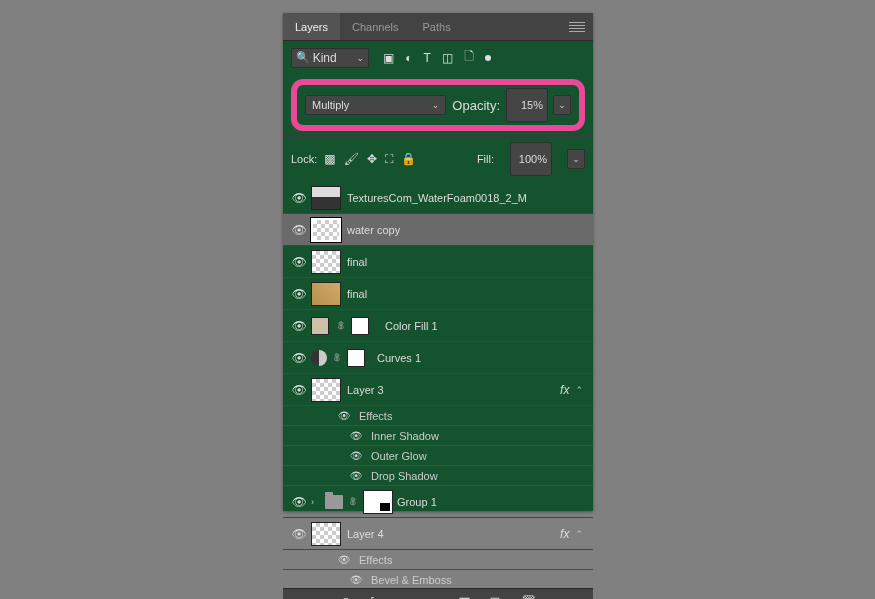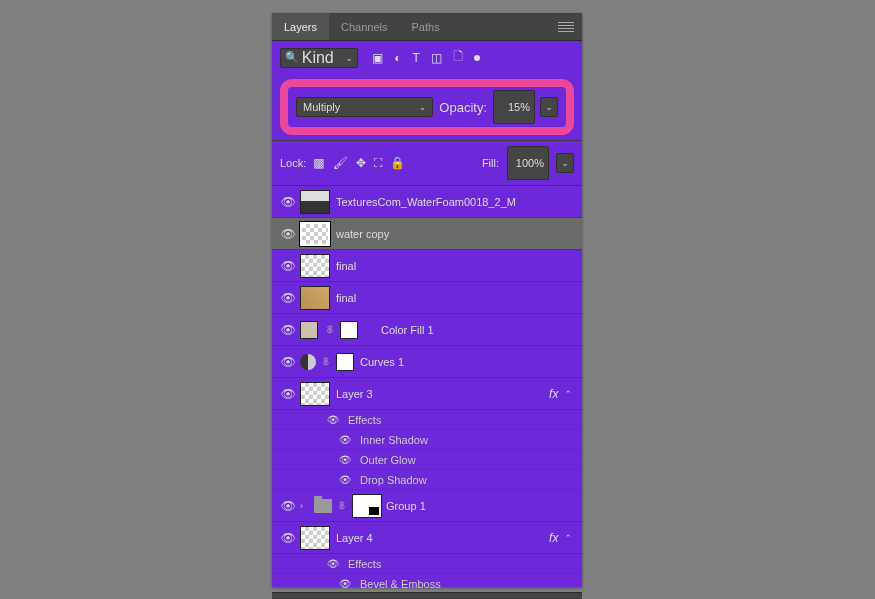--- a/index.html
+++ b/index.html
@@ -1,40 +1,40 @@
 <!DOCTYPE html>
 <html><head>
 <meta charset="utf-8">
 <style>
 *{margin:0;padding:0;box-sizing:border-box;font-family:Tahoma,Arial,sans-serif;user-select:none}
 body{background:#808080;width:875px;height:599px;position:relative}
-.panel{position:absolute;left:272px;top:13px;width:310px;height:574px;background:#6d28d9;box-shadow:0 1px 3px rgba(0,0,0,.4)}
+.panel{position:absolute;left:283px;top:13px;width:310px;height:498px;background:#14532d;box-shadow:0 1px 3px rgba(0,0,0,.4)}
 .tabs{display:flex;height:28px;background:#434343;border-bottom:1px solid #2a2a2a;align-items:center}
 .tab{padding:0 12px;height:100%;display:flex;align-items:center;font-size:11px;color:#999;cursor:pointer}
 .tab.active{background:#535353;color:#eee}
 .menu-btn{margin-left:auto;margin-right:8px;width:16px;height:10px;display:flex;flex-direction:column;justify-content:space-between}
 .menu-btn span{height:1px;background:#aaa}
 .row{display:flex;align-items:center;padding:6px 8px;font-size:11px;color:#ddd;gap:4px}
 .search{flex:0 0 78px;height:20px;background:#454545;border:1px solid #2f2f2f;border-radius:2px;display:flex;align-items:center;padding:0 4px;gap:3px}
 .search-icon{font-size:11px;color:#ccc}
-.search input{flex:1;background:transparent;border:none;color:#ddd;font-size:16px;width:36px;outline:none}
+.search input{flex:1;background:transparent;border:none;color:#ddd;font-size:12px;width:36px;outline:none}
 .chev{color:#ccc;font-size:9px}
 .filter-icons{display:flex;gap:11px;align-items:center;margin-left:10px}
 .filter-icons span{color:#ddd;font-size:12px;cursor:pointer}
 .dot{width:6px;height:6px;border-radius:50%;background:#ddd;display:inline-block}
 .blend-row{padding:5px 8px}
-.blend-box{border:8px solid #ec4899;border-radius:12px;display:flex;align-items:center;padding:3px 8px;gap:6px}
+.blend-box{border:6px solid #ec4899;border-radius:12px;display:flex;align-items:center;padding:3px 8px;gap:6px}
 .blend-select{flex:1;background:#454545;border:1px solid #2f2f2f;border-radius:2px;height:20px;display:flex;align-items:center;padding:0 6px;font-size:11px;color:#ddd}
 .opacity-label{font-size:13px;color:#ddd}
 .pct-input{width:42px;height:20px;background:#454545;border:1px solid #2f2f2f;border-radius:2px;display:flex;align-items:center;justify-content:flex-end;padding:16px 4px;font-size:11px;color:#ddd}
 .pct-btn{width:18px;height:20px;background:#454545;border:1px solid #2f2f2f;border-radius:2px;display:flex;align-items:center;justify-content:center;font-size:9px;color:#ccc;margin-left:-1px}
 .lock-row{border-top:1px solid #3a3a3a;border-bottom:1px solid #3a3a3a;padding:5px 8px;font-size:11px;color:#ddd;display:flex;align-items:center;gap:7px}
 .lock-icons{display:flex;gap:8px}
 .lock-icons span{color:#ddd;font-size:12px}
-.fill-sec{margin-left:auto;display:flex;align-items:center;gap:8px}
+.fill-sec{margin-left:auto;display:flex;align-items:center;gap:16px}
 .layers-area{height:406px;overflow-y:auto;position:relative}
 .layers-area::-webkit-scrollbar{width:14px;background:#434343}
 .layers-area::-webkit-scrollbar-thumb{background:#666;border:2px solid #434343;border-radius:2px}
 .layer{display:flex;align-items:center;height:32px;border-bottom:1px solid #444;padding:0 4px;font-size:11px;color:#ddd}
 .layer.selected{background:#6a6a6a}
 .eye{width:24px;text-align:center;font-size:12px;color:#ddd;cursor:pointer}
 .thumb{width:30px;height:24px;border:1px solid #222;margin-right:6px;flex-shrink:0;background:#888}
 .thumb.checker{background:repeating-conic-gradient(#ccc 0 25%,#fff 0 50%) 0 0/8px 8px}
 .thumb.checker.selected-thumb{border:2px solid #fff;outline:1px solid #000}
 .thumb.foam{background:linear-gradient(#ddd 0 45%,#333 45% 100%)}
@@ -135,28 +135,28 @@
     <div class="layer">
       <span class="eye">👁</span>
       <div class="thumb final"></div>
       <span>final</span>
     </div>
     <div class="layer">
       <span class="eye">👁</span>
       <div class="thumb small beige"></div>
       <span class="chain">𝟠</span>
       <div class="thumb small white"></div>
-      <span style="margin-left:17px">Color Fill 1</span>
+      <span style="margin-left:10px">Color Fill 1</span>
     </div>
     <div class="layer">
       <span class="eye">👁</span>
       <span class="adj-icon"></span>
       <span class="chain">𝟠</span>
       <div class="thumb small white"></div>
-      <span style="margin-left:0">Curves 1</span>
+      <span style="margin-left:6px">Curves 1</span>
     </div>
     <div class="layer">
       <span class="eye">👁</span>
       <div class="thumb checker"></div>
       <span>Layer 3</span>
       <span class="fx-badge">fx</span>
       <span class="caret">⌃</span>
     </div>
     <div class="sub">
         <span class="eye">👁</span>

